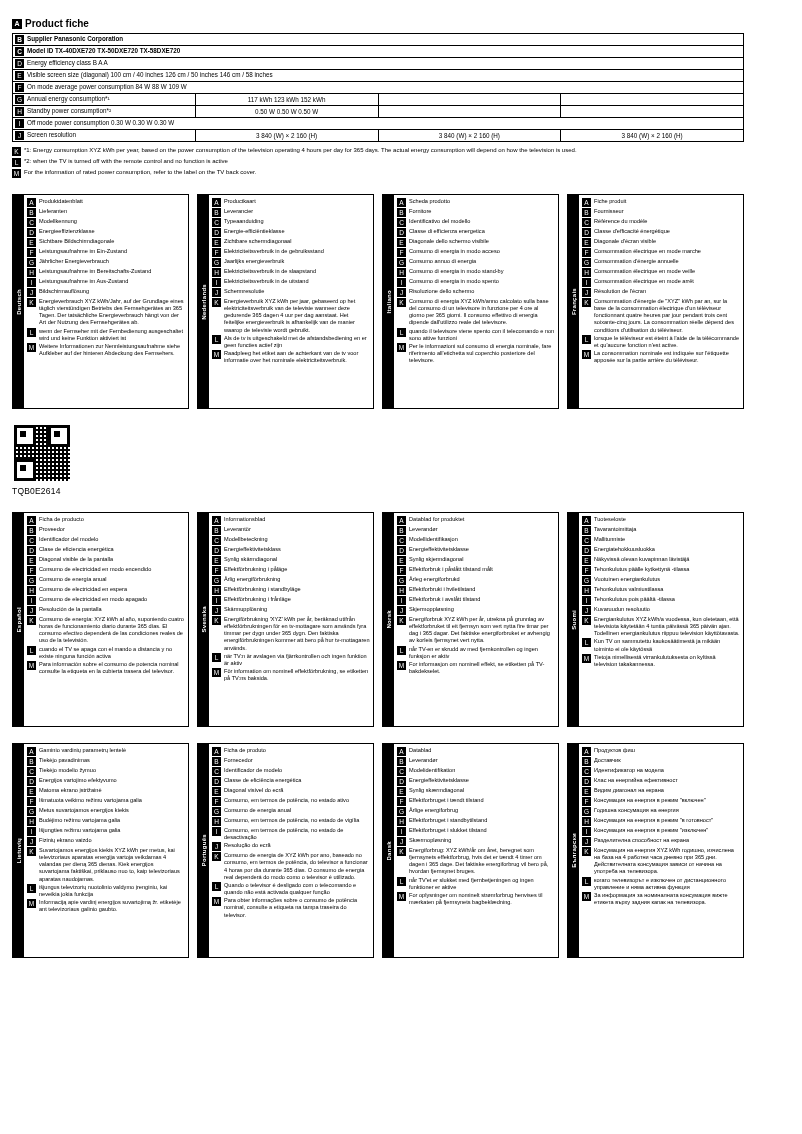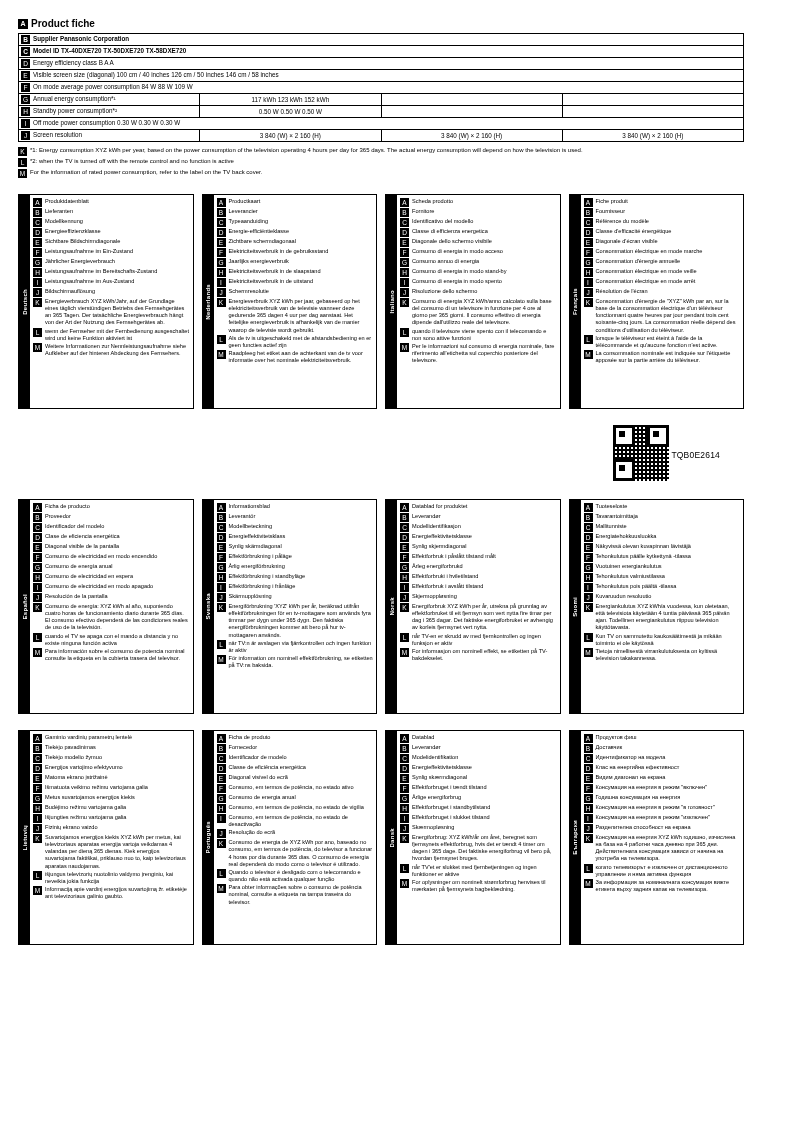--- a/index.html
+++ b/index.html
@@ -8,21 +8,21 @@
     background:#ffffff;
     font-family:"Liberation Sans", sans-serif;
     color:#000;
     -webkit-font-smoothing:none;
   }
   .page{
     position:relative;
     width:770px;
     min-height:1134px;
     box-sizing:border-box;
-    padding:18px 26px 10px 18px;
+    padding:18px 26px 10px 12px;
   }
 
   
   .badge{
     display:inline-block;
     width:9px;height:9px;
     line-height:9px;
     background:#000;
     color:#fff;
     font-size:6.5px;
@@ -115,22 +115,22 @@
     margin-bottom:1px;
   }
   .litem .badge{margin-top:0px;}
   .litem .t{flex:1 1 auto;}
 
   
   .qr-wrap{
     margin-top:14px;
     display:flex;
     justify-content:flex-end;
-    align-items:center;
-    flex-direction:row;
+    align-items:flex-start;
+    flex-direction:column;
     padding-right:24px;
   }
   .qr{
     width:56px;height:56px;
     background:
       linear-gradient(90deg,#000 50%,transparent 50%),
       linear-gradient(#000 50%,transparent 50%);
     background-size:4px 4px;
     position:relative;
     border:2px solid #fff;

